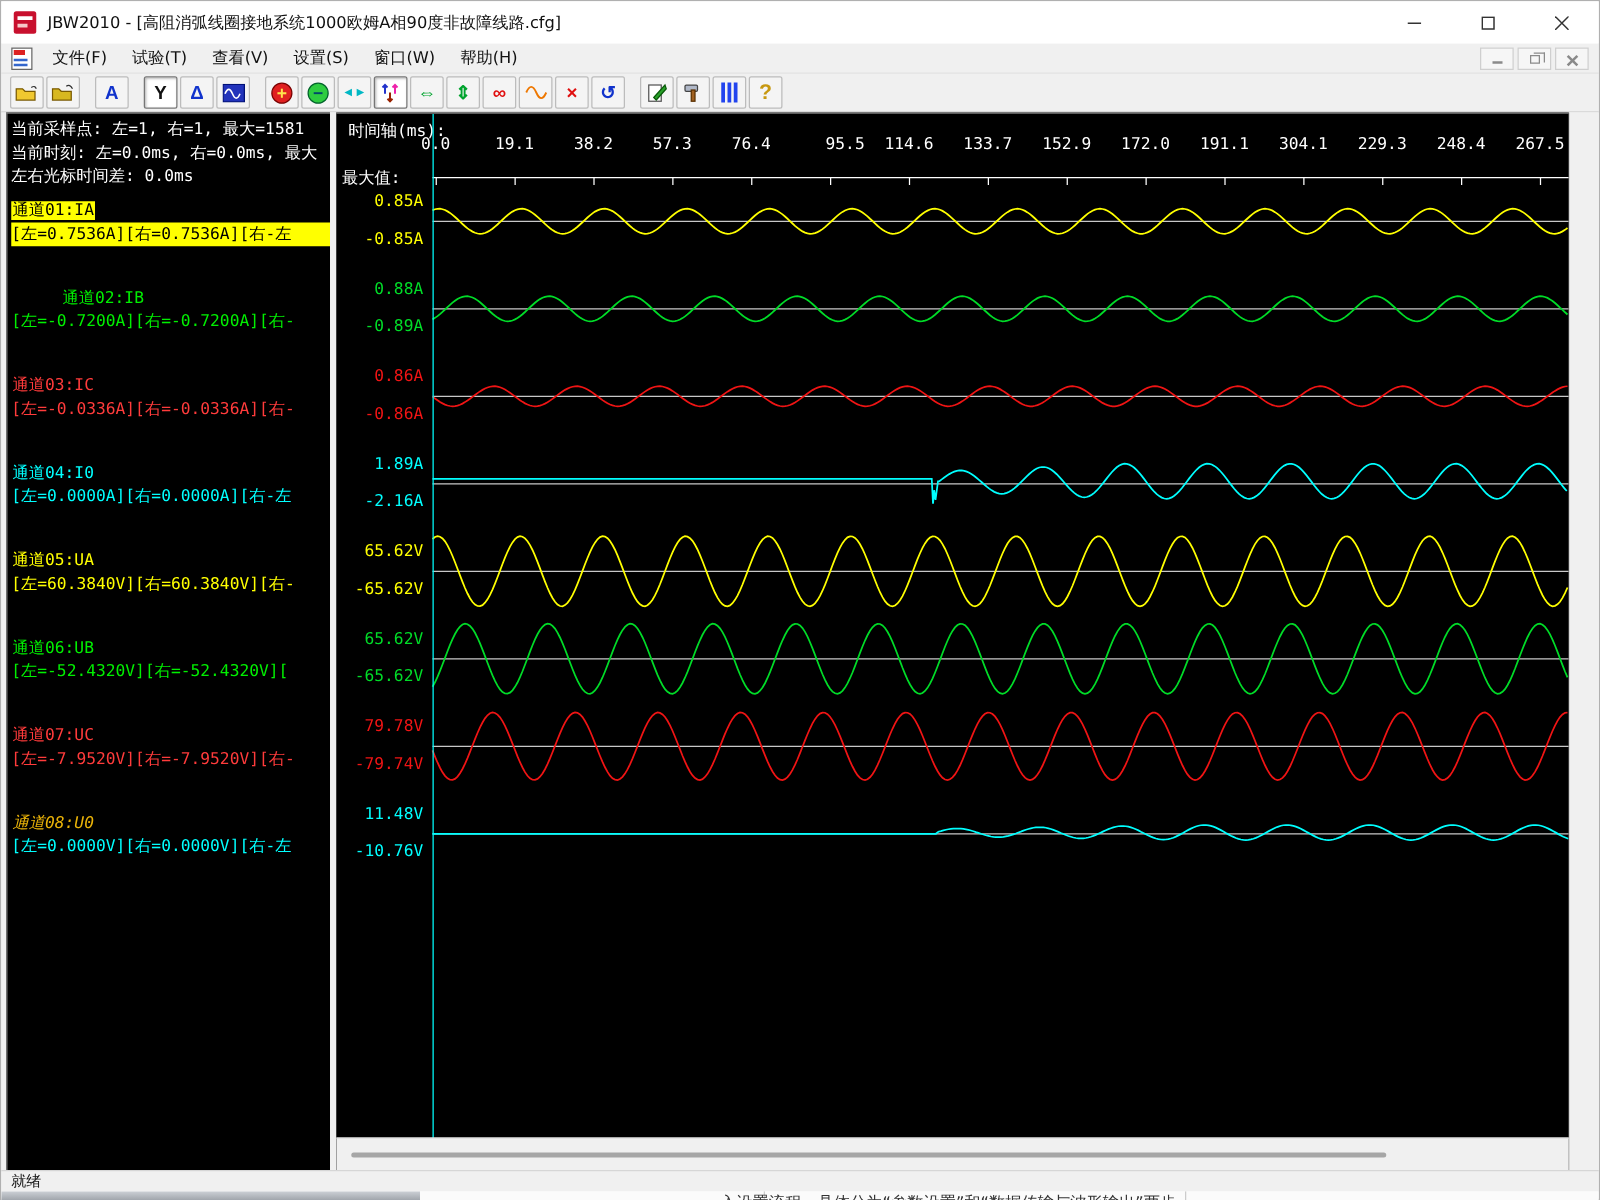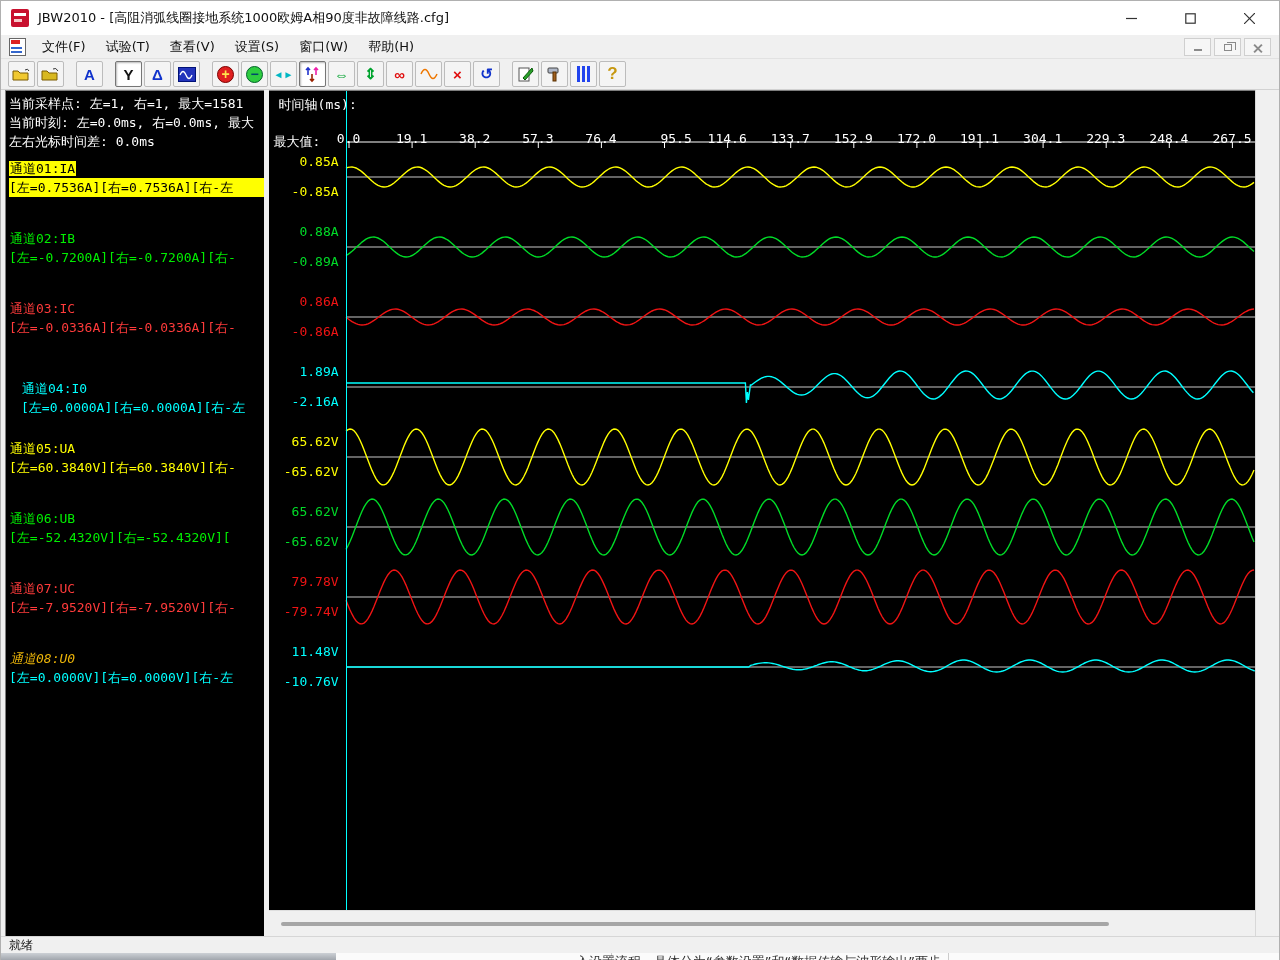--- a/index.html
+++ b/index.html
@@ -65,21 +65,21 @@
   .info-lines { padding:3px 0 0 3px; line-height:19px; white-space:nowrap; }
   .ch-block { position:absolute; left:3px; right:0; line-height:19px; white-space:nowrap; }
   .ch-label span { padding:0 1px; }
   .divider { width:5px; background:#f0f0f0; }
 
   .wave-panel { width:988px; position:relative; background:#000; overflow:hidden;
                 font-family:"DejaVu Sans Mono", monospace;
                 border-top:1px solid #7d7d7d; }
   .axis-title { position:absolute; left:10px; top:5px; color:#fff; font-size:13px; }
   .maxval-title { position:absolute; left:5px; top:42px; color:#fff; font-size:13px; }
-  .tick-label { position:absolute; top:40px; transform:translateX(-50%); color:#fff; font-size:13px; }
+  .tick-label { position:absolute; top:17px; transform:translateX(-50%); color:#fff; font-size:13px; }
   .max-label { position:absolute; left:0; width:70px; text-align:right; font-size:13px; line-height:16px; }
   .wave-svg { position:absolute; left:0; top:0; }
   .scroll-strip { position:absolute; left:0; bottom:0; width:988px; height:26px; background:#f0f0f0;
                   border-top:1px solid #dedede; }
   .scroll-thumb { position:absolute; left:12px; top:11px; width:828px; height:4px;
                   background:#a6a6a6; border-radius:2px; }
   .right-edge { width:24px; background:#f0f0f0; border-left:1px solid #d8d8d8; }
 
   
   .statusbar { height:17px; background:#f0f0f0; border-top:1px solid #d6d6d6; display:flex;
@@ -218,28 +218,28 @@
         <div>当前采样点: 左=1, 右=1, 最大=1581</div>
         <div>当前时刻: 左=0.0ms, 右=0.0ms, 最大</div>
         <div>左右光标时间差: 0.0ms</div>
       </div>
       <div>
           <div class="ch-block" style="top: 68px;">
             <div class="ch-label"><span style="background: rgb(255, 255, 0); color: rgb(0, 0, 0);">通道01:IA</span></div>
             <div class="ch-bracket" style="background: rgb(255, 255, 0); color: rgb(0, 0, 0);">[左=0.7536A][右=0.7536A][右-左</div>
           </div>
           <div class="ch-block" style="top: 138px;">
-            <div class="ch-label"><span style="color: rgb(0, 239, 0);">通道02:IB</span></div>
+            <div class="ch-label"><span style="color: rgb(0, 239, 0); margin-left: 40px;">通道02:IB</span></div>
             <div class="ch-bracket" style="color: rgb(0, 239, 0);">[左=-0.7200A][右=-0.7200A][右-</div>
           </div>
           <div class="ch-block" style="top: 208px;">
             <div class="ch-label"><span style="color: rgb(255, 59, 59);">通道03:IC</span></div>
             <div class="ch-bracket" style="color: rgb(255, 59, 59);">[左=-0.0336A][右=-0.0336A][右-</div>
           </div>
-          <div class="ch-block" style="top: 288px; margin-left: 12px;">
+          <div class="ch-block" style="top: 278px;">
             <div class="ch-label"><span style="color: rgb(0, 255, 255);">通道04:I0</span></div>
             <div class="ch-bracket" style="color: rgb(0, 255, 255);">[左=0.0000A][右=0.0000A][右-左</div>
           </div>
           <div class="ch-block" style="top: 348px;">
             <div class="ch-label"><span style="color: rgb(255, 255, 0);">通道05:UA</span></div>
             <div class="ch-bracket" style="color: rgb(255, 255, 0);">[左=60.3840V][右=60.3840V][右-</div>
           </div>
           <div class="ch-block" style="top: 418px;">
             <div class="ch-label"><span style="color: rgb(0, 239, 0);">通道06:UB</span></div>
             <div class="ch-bracket" style="color: rgb(0, 239, 0);">[左=-52.4320V][右=-52.4320V][</div>

